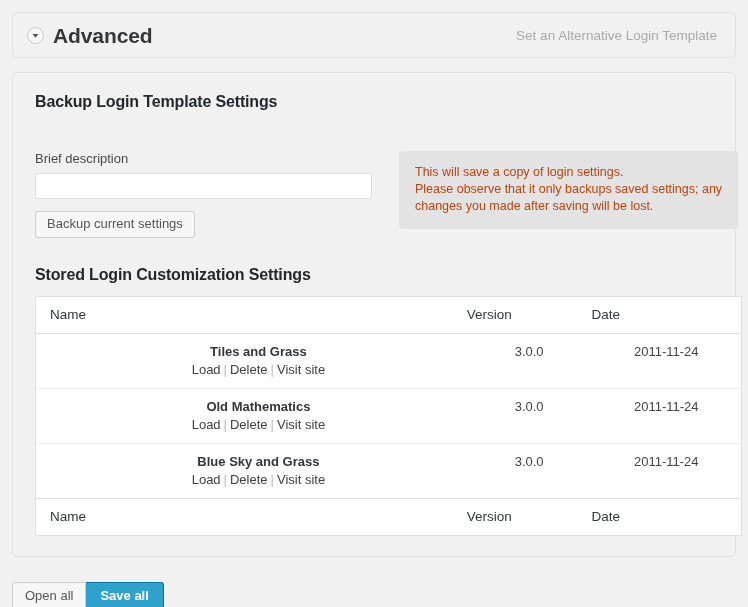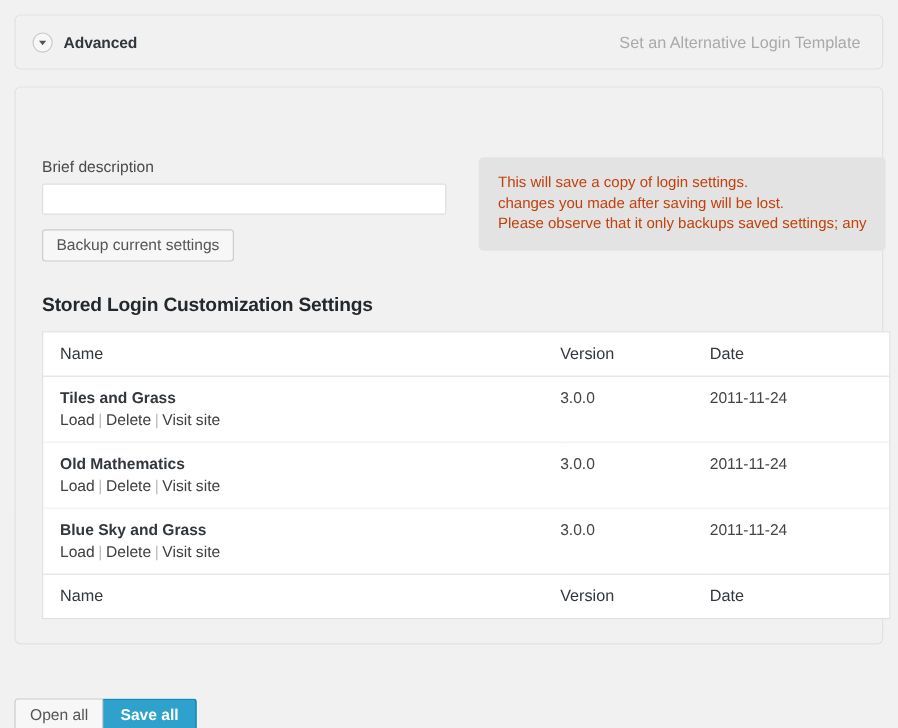--- a/index.html
+++ b/index.html
@@ -67,21 +67,21 @@
     background: #f7f7f7;
     display: inline-flex;
     align-items: center;
     justify-content: center;
     box-sizing: border-box;
     flex: 0 0 auto;
   }
   .toggle-icon svg { display: block; }
 
   .panel-title {
-    font-size: 13px;
+    font-size: 21px;
     font-weight: bold;
     color: #32373c;
     letter-spacing: -0.1px;
   }
   .panel-subtitle {
     font-size: 13.5px;
     color: #a9a9a9;
     font-weight: normal;
   }
 
@@ -198,20 +198,21 @@
     border-bottom: none;
     border-top: 1px solid #e1e1e1;
   }
   table.stored td {
     padding: 10px 0 11px 0;
     vertical-align: top;
     color: #444;
   }
   table.stored tbody tr td {
     border-bottom: 1px solid #f0f0f0;
+    text-align: center;
   }
   table.stored tbody tr:last-child td {
     border-bottom: none;
   }
 
   .col-name  { width: 418px; padding-left: 14px !important; }
   .col-ver   { width: 125px; }
   .col-date  { width: 150px; }
 
   .row-name {
@@ -280,34 +281,35 @@
         <span class="panel-title">Advanced</span>
       </div>
       <span class="panel-subtitle">Set an Alternative Login Template</span>
     </div>
   </section>
 
   <section class="panel panel-saved">
 
     <div class="panel-body">
 
+      <h2 class="section-title">Backup Login Template Settings</h2>
 
       <div class="backup-area">
         <div class="backup-left">
           <label class="field-label">Brief description</label>
           <input class="text-input" type="text" placeholder="" value="" style="">
           <div>
             <button class="btn btn-secondary btn-backup">Backup current settings</button>
           </div>
         </div>
 
         <div class="info-box">
           <div>This will save a copy of login settings.</div>
+          <div>Please observe that it only backups saved settings; any</div>
           <div>changes you made after saving will be lost.</div>
-          <div>Please observe that it only backups saved settings; any</div>
         </div>
       </div>
 
       <h2 class="table-title">Stored Login Customization Settings</h2>
 
       <div class="table-wrap">
         <table class="stored">
           <thead>
             <tr>
               <th class="col-name">Name</th>

